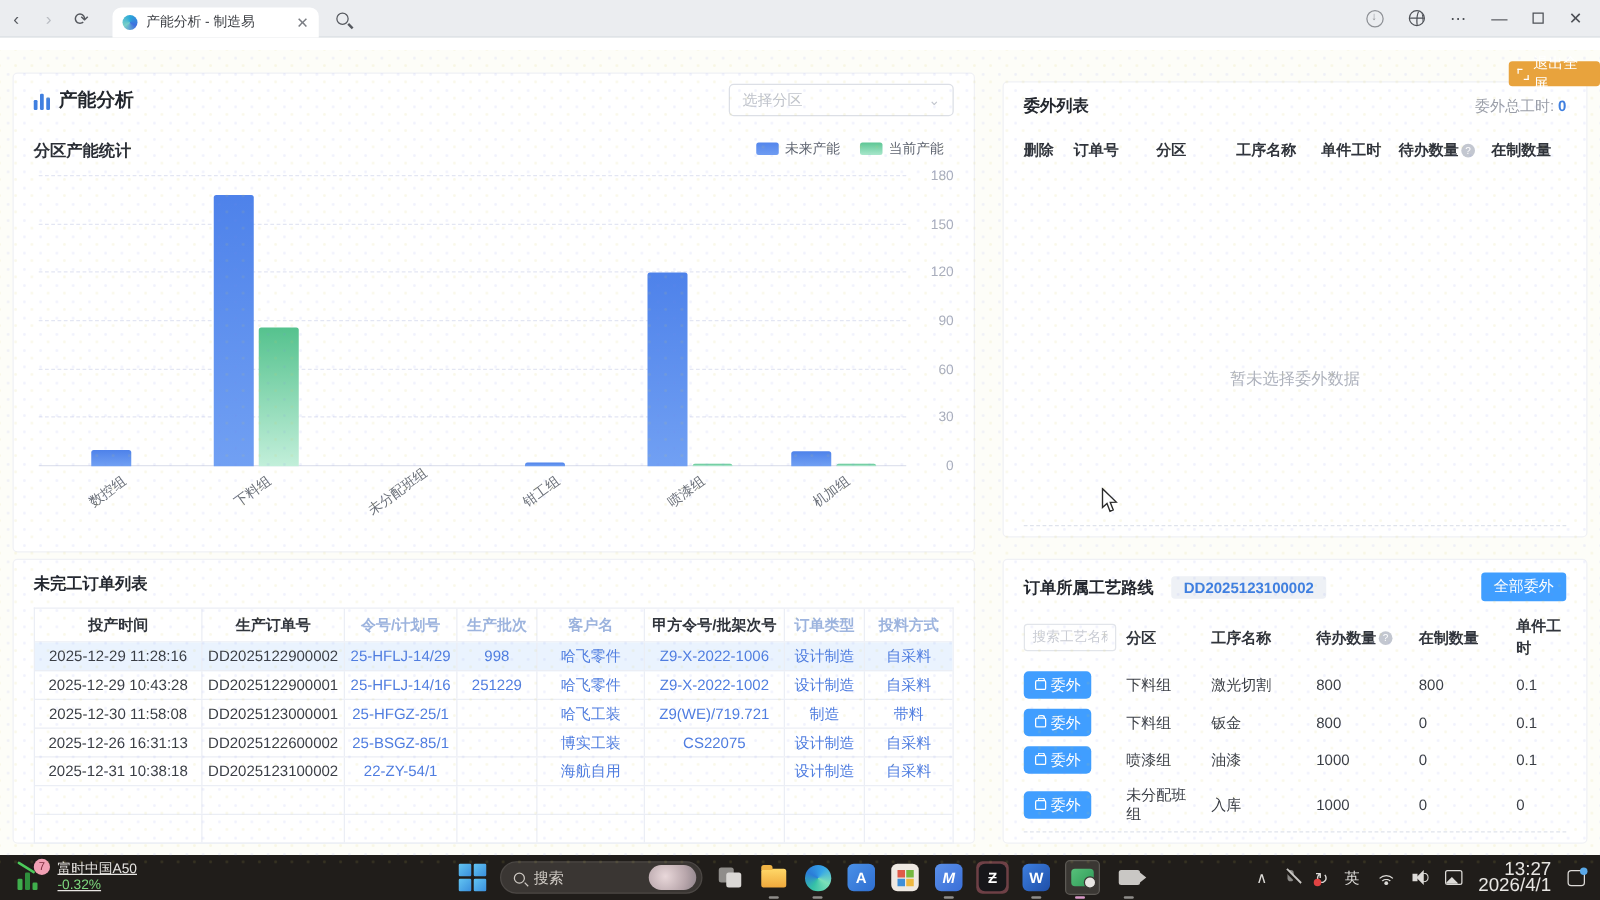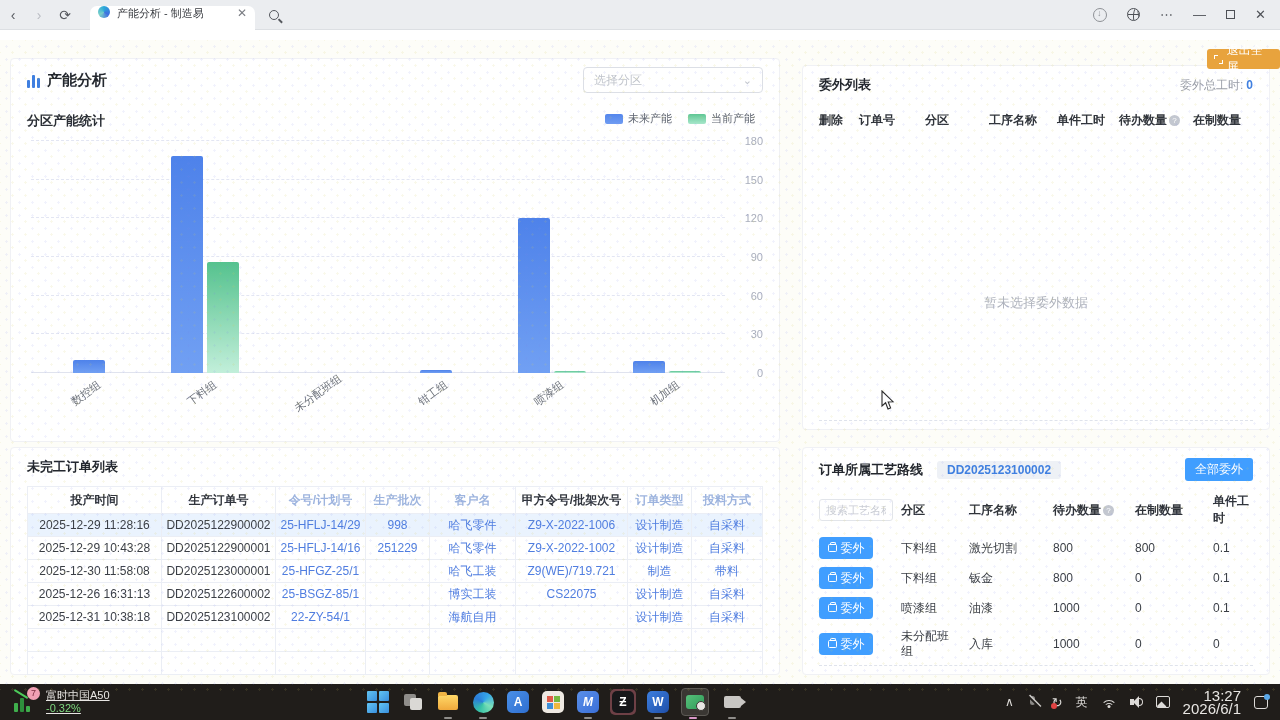--- a/index.html
+++ b/index.html
@@ -3,21 +3,21 @@
 <meta charset="utf-8">
 <style>
   * { box-sizing: border-box; }
   body { margin:0; width:1280px; height:720px; font-family:"Liberation Sans",sans-serif; overflow:hidden; background:#fff; }
   .page { position:relative; width:1280px; height:720px; }
 
   
   .chrome { position:absolute; top:0; left:0; right:0; height:30px; background:#ebedf0; display:flex; align-items:center; border-bottom:1px solid #dcdfe3; }
   .nav-ic { width:26px; text-align:center; font-size:14px; color:#55585e; }
   .nav-ic.disabled { color:#b9bcc2; }
-  .tab { display:flex; align-items:flex-start; gap:7px; width:165px; height:24px; margin-left:12px; background:#fff; border-radius:7px 7px 0 0; padding:0 8px; margin-top:6px; height:24px; }
+  .tab { display:flex; align-items:center; gap:7px; width:165px; height:24px; margin-left:12px; background:#fff; border-radius:7px 7px 0 0; padding:0 8px; margin-top:6px; height:24px; }
   .favicon { width:12px; height:12px; border-radius:50%; background:conic-gradient(#2aa8d8,#3f6fe0,#7ad0c8,#2aa8d8); flex:none; }
   .tab-title { font-size:11px; color:#3a3d42; white-space:nowrap; overflow:hidden; flex:1; }
   .tab-close { color:#7a7d83; font-size:12px; }
   .mag { position:relative; width:10px; height:10px; border:1.5px solid #55585e; border-radius:50%; margin-left:14px; }
   .mag::after { content:""; position:absolute; width:5px; height:1.5px; background:#55585e; transform:rotate(45deg); left:8px; top:9px; }
   .chrome-right { margin-left:auto; display:flex; align-items:center; gap:20px; padding-right:14px; color:#4d5056; font-size:13px; }
   .circ-dl { width:14px; height:14px; border:1.2px solid #8e9196; border-radius:50%; position:relative; }
   .circ-dl::after { content:"↓"; position:absolute; left:3px; top:-1px; font-size:9px; color:#8e9196; }
   .globe { width:13px; height:13px; border:1.2px solid #4d5056; border-radius:50%; position:relative; overflow:hidden; }
   .globe::before { content:""; position:absolute; left:4.5px; top:-1px; width:4px; height:15px; border:1px solid #4d5056; border-radius:50%; }
@@ -485,20 +485,25 @@
     </div>
     <div class="tb-center">
       <span class="tico">
           <span class="start">
             <i></i>
             <i></i>
             <i></i>
             <i></i>
           </span>
         </span>
+      <div class="tsearch">
+        <span class="mag2"></span>
+        <span class="ph">搜索</span>
+        <span class="blob"></span>
+      </div>
       <span class="tico">
           <span class="taskview"></span>
         </span>
       <span class="tico">
           <span class="folder"></span>
           <span class="under"></span>
         </span>
       <span class="tico">
           <span class="edge"></span>
           <span class="under"></span>
@@ -549,19 +554,19 @@
           <i></i>
           <i></i>
           <i></i>
         </span>
       <span class="spk">
           <i></i>
         </span>
       <span class="photos"></span>
       <span class="clock">
         <div>13:27</div>
-        <div>2026/6/1</div>
+        <div>2026/4/1</div>
       </span>
       <span class="notif"></span>
     </div>
   </div>
 
 </div>
 
 </body></html>

